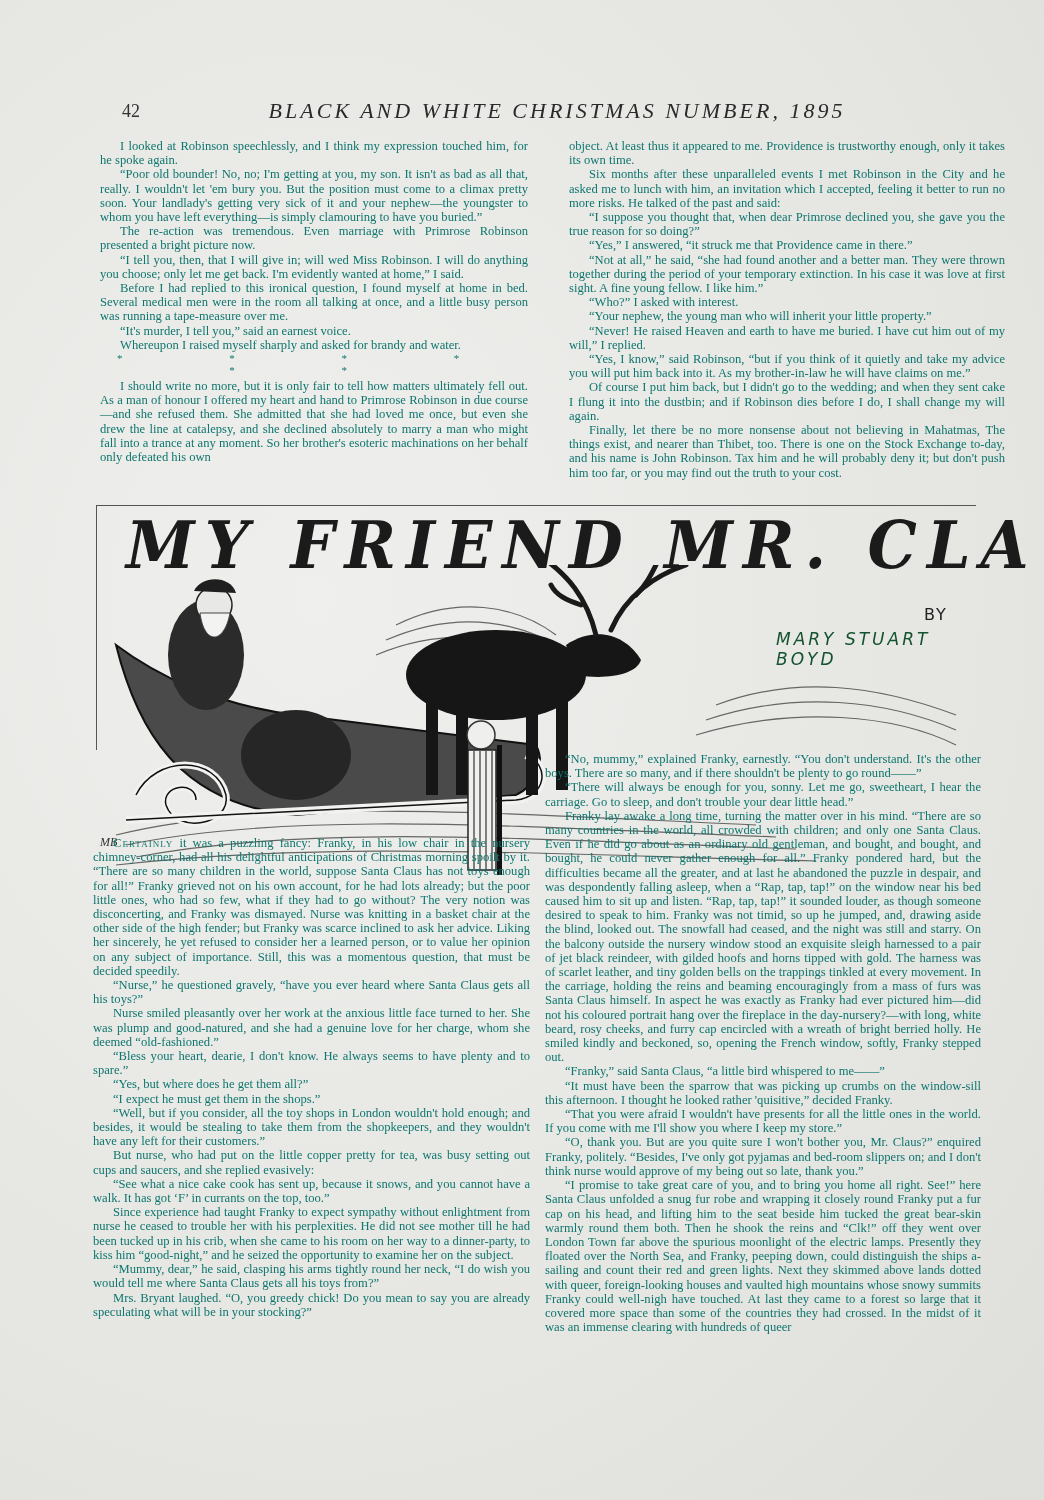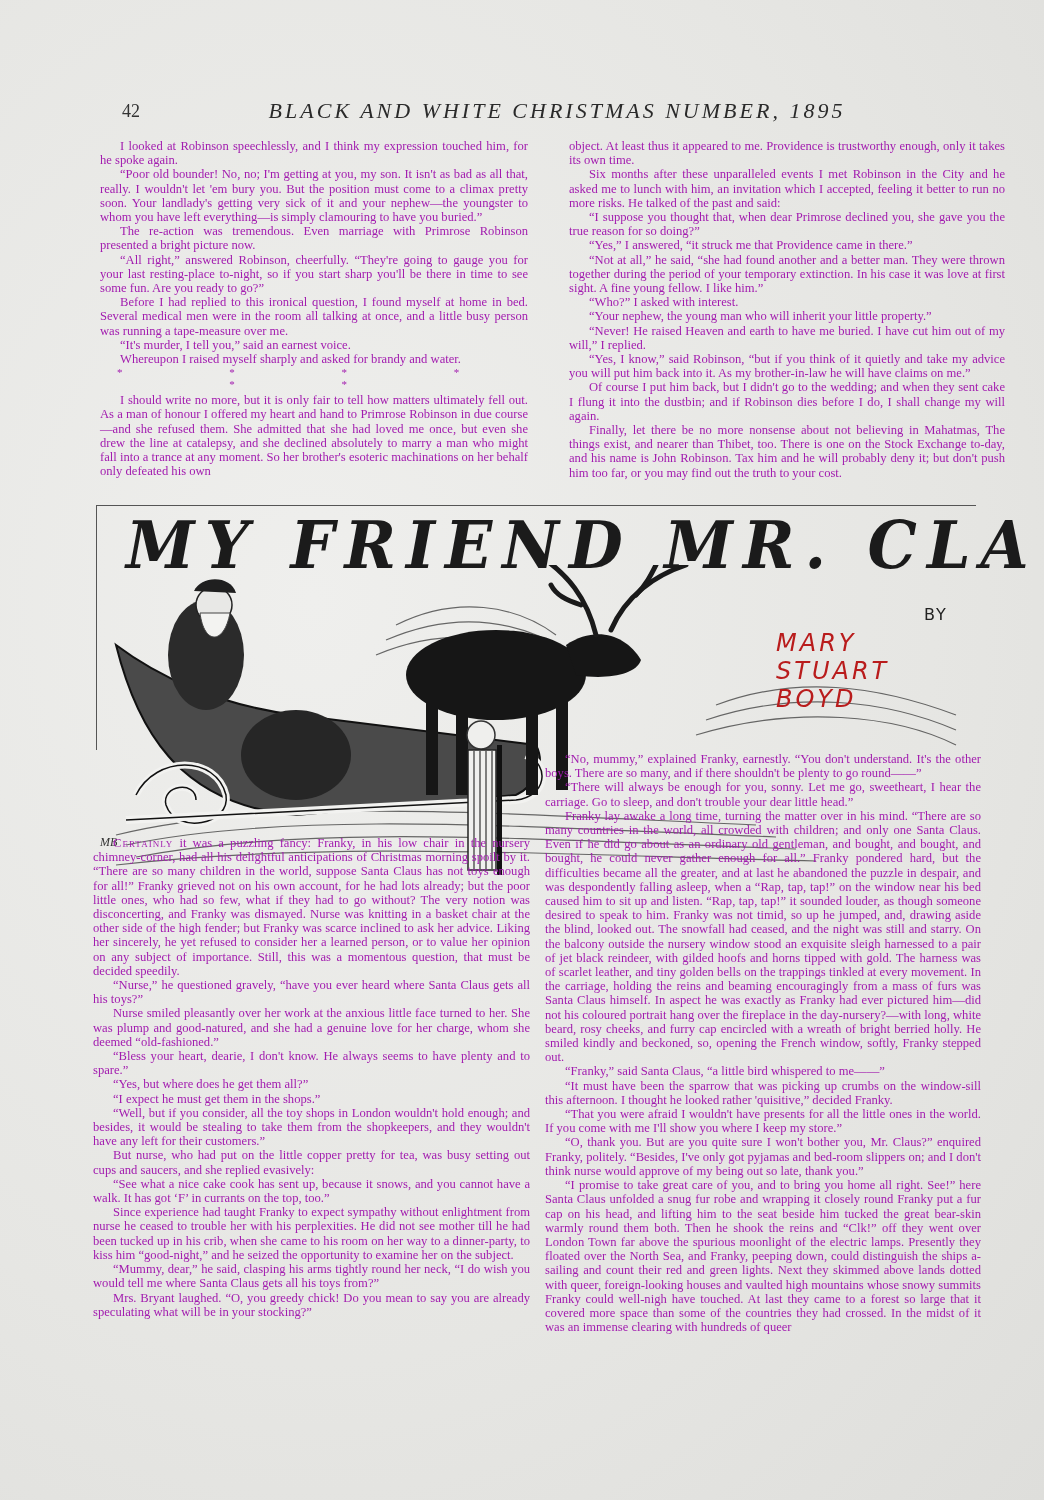--- a/index.html
+++ b/index.html
@@ -15,21 +15,21 @@
     position: absolute; left: 122px; top: 101px;
     font-size: 18px; color: #333; text-align: center;
   }
   .running-head {
     position: absolute; left: 0; width: 100%; top: 98px; text-align: center;
     font-style: italic; font-size: 22px; letter-spacing: 3px; color: #2a2a2a;
     padding-left: 70px; box-sizing: border-box;
   }
   .col {
     position: absolute; font-size: 12.6px; line-height: 14.2px;
-    text-align: justify; color: #a21caf;
+    text-align: justify; color: #0f766e;
   }
   .col p { margin: 0; text-indent: 20px; }
   .col p.noindent { text-indent: 0; }
   .col .stars { text-align: center; letter-spacing: 52px; text-indent: 0; font-size: 11px; line-height: 12px; }
   .col .smallcaps { font-variant: small-caps; letter-spacing: 1px; }
 
   #col-top-left { left: 100px; top: 139px; width: 428px; }
   #col-top-right { left: 569px; top: 139px; width: 436px; }
   #col-bottom-left { left: 93px; top: 836px; width: 437px; }
   #col-bottom-right { left: 545px; top: 752px; width: 436px; }
@@ -43,39 +43,39 @@
     position: absolute; left: 30px; top: 4px; width: 820px; height: 80px;
     font-family: "DejaVu Serif", serif; font-size: 62px; letter-spacing: 10px;
     color: #1b1b1b; font-weight: bold; font-style: italic; transform: scaleY(1.05);
     white-space: nowrap;
   }
   .byline-by {
     position: absolute; left: 780px; top: 100px; font-size: 16px; letter-spacing: 2px;
     font-family: "DejaVu Sans", sans-serif; color: #222; margin-left: 48px;
   }
   .byline-author {
-    position: absolute; left: 680px; top: 124px; font-size: 24px; letter-spacing: 3px;
-    font-family: "DejaVu Sans", sans-serif; color: #b91c1c; font-style: italic;
+    position: absolute; left: 680px; top: 124px; font-size: 17px; letter-spacing: 3px;
+    font-family: "DejaVu Sans", sans-serif; color: #14532d; font-style: italic;
   }
   .signature {
     position: absolute; left: 4px; top: 330px; font-size: 12px; font-style: italic; color: #333;
   }
   svg.scene { position: absolute; left: 0; top: 60px; }
 </style>
 </head>
 <body>
 
 <div class="page-number">42</div>
 <div class="running-head">BLACK AND WHITE CHRISTMAS NUMBER, 1895</div>
 
 <div id="col-top-left" class="col">
   <p class="noindent" style="text-indent:20px">I looked at Robinson speechlessly, and I think my expression touched him, for he spoke again.</p>
   <p>“Poor old bounder! No, no; I'm getting at you, my son. It isn't as bad as all that, really. I wouldn't let 'em bury you. But the position must come to a climax pretty soon. Your landlady's getting very sick of it and your nephew—the youngster to whom you have left everything—is simply clamouring to have you buried.”</p>
   <p>The re-action was tremendous. Even marriage with Primrose Robinson presented a bright picture now.</p>
-  <p>“All right,” answered Robinson, cheerfully. “They're going to gauge you for your last resting-place to-night, so if you start sharp you'll be there in time to see some fun. Are you ready to go?”</p>
+  <p>“I tell you, then, that I will give in; will wed Miss Robinson. I will do anything you choose; only let me get back. I'm evidently wanted at home,” I said.</p>
   <p>Before I had replied to this ironical question, I found myself at home in bed. Several medical men were in the room all talking at once, and a little busy person was running a tape-measure over me.</p>
   <p>“It's murder, I tell you,” said an earnest voice.</p>
   <p>Whereupon I raised myself sharply and asked for brandy and water.</p>
   <p class="stars">* * * * * *</p>
   <p style="margin-top:3px">I should write no more, but it is only fair to tell how matters ultimately fell out. As a man of honour I offered my heart and hand to Primrose Robinson in due course—and she refused them. She admitted that she had loved me once, but even she drew the line at catalepsy, and she declined absolutely to marry a man who might fall into a trance at any moment. So her brother's esoteric machinations on her behalf only defeated his own</p>
 </div>
 
 <div id="col-top-right" class="col">
   <p class="noindent">object. At least thus it appeared to me. Providence is trustworthy enough, only it takes its own time.</p>
   <p>Six months after these unparalleled events I met Robinson in the City and he asked me to lunch with him, an invitation which I accepted, feeling it better to run no more risks. He talked of the past and said:</p>

